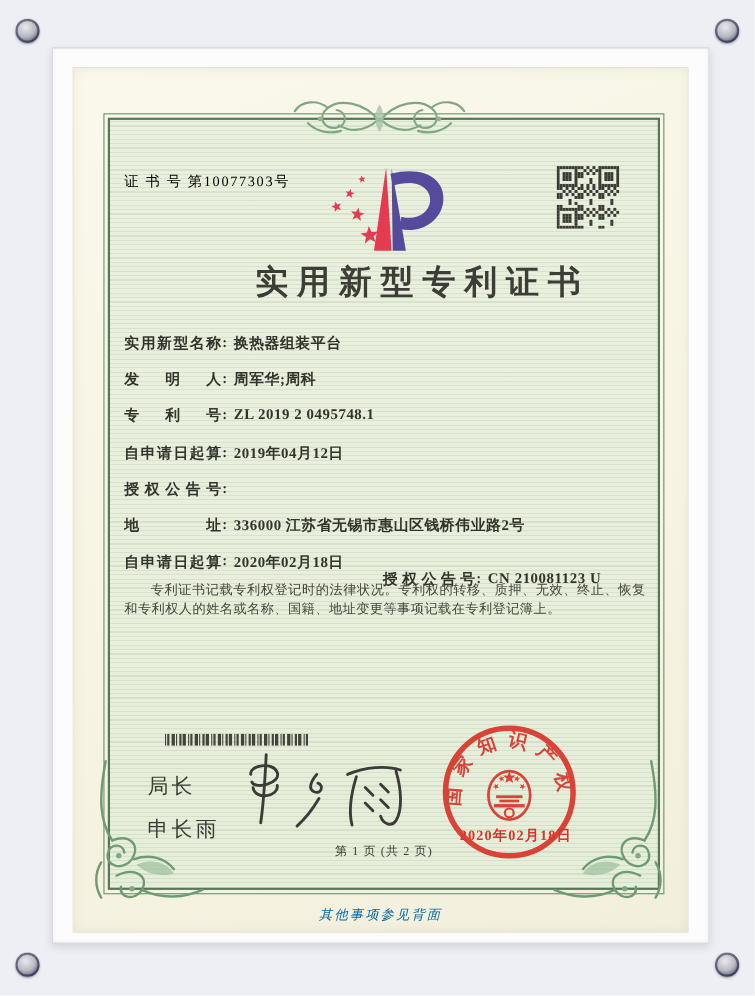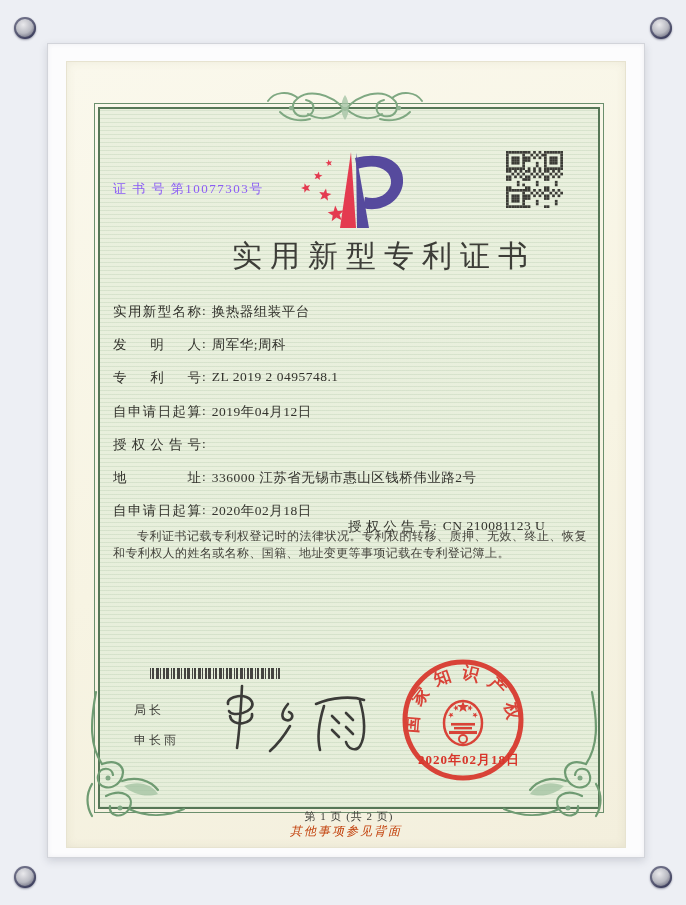--- a/index.html
+++ b/index.html
@@ -25,54 +25,54 @@
   
   .panel { position:absolute; left:98px; top:107px; width:502px; height:702px;
     border:2px solid #567757; outline:1px solid #6b8f6d; outline-offset:3px;
     background:
       repeating-linear-gradient(0deg, rgba(122,160,120,.16) 0 1px, rgba(122,160,120,0) 1px 4px),
       linear-gradient(180deg,#eaf0de,#e6eeda); }
 
   .orn { position:absolute; color:#7fa882; }
   .orn svg { display:block; }
 
-  .cert-no { position:absolute; left:113px; top:156px; font-size:13px; letter-spacing:1.5px; color:#8b5cf6;margin-top:24px; }
+  .cert-no { position:absolute; left:113px; top:156px; font-size:13px; letter-spacing:1.5px; color:#000000; }
 
   .logo { position:absolute; left:293px; top:148px; width:112px; height:90px; }
   .qr   { position:absolute; left:506px; top:151px; width:57px; height:57px; }
 
   .title { position:absolute; left:98px; top:236px; width:572px; text-align:center;
-    font-size:30px; font-weight:normal; letter-spacing:8px; color:#3d3d38; }
-
-  .fields { position:absolute; left:113px; top:303px; width:478px; font-size:13.5px; color:#33332d; }
+    font-size:30px; font-weight:bold; letter-spacing:8px; color:#3d3d38; }
+
+  .fields { position:absolute; left:113px; top:303px; width:478px; font-size:13.5px; color:#33332d;font-weight:bold; }
   .frow { position:relative; height:33.2px; display:flex; align-items:flex-start; }
   .flabel { display:inline-block; width:88px; text-align:justify; text-align-last:justify; }
   .fcolon { display:inline-block; margin:0 6px 0 1px; }
   .fvalue { display:inline-block; letter-spacing:.5px; white-space:nowrap; }
   .fpair-right { position:absolute; left:235px; top:16px; display:flex; }
   .fpair-right .flabel { width:84px; }
 
   .body-text { position:absolute; left:113px; top:528px; width:474px; font-size:12px;
     line-height:16.8px; letter-spacing:.4px; text-align:justify; color:#45443d; }
   .body-text p { text-indent:2em; }
 
   .barcode { position:absolute; left:150px; top:665px; width:134px; height:11px; }
 
-  .signer { position:absolute; left:134px; top:702px; font-size:12px; letter-spacing:3px; color:#3c3c37; }
+  .signer { position:absolute; left:134px; top:702px; font-size:19px; letter-spacing:3px; color:#3c3c37; }
   .signer div { margin-bottom:13px; }
   .signature { position:absolute; left:212px; top:678px; width:162px; height:92px; }
 
   .seal { position:absolute; left:400px; top:657px; width:126px; height:126px; opacity:.92; }
   .seal-date { position:absolute; left:402px; top:751px; width:134px; text-align:center;
     font-size:13px; letter-spacing:1px; color:#d8352b; font-weight:bold; }
 
-  .page-info { position:absolute; left:98px; top:809px; width:502px; text-align:center;
+  .page-info { position:absolute; left:98px; top:766px; width:502px; text-align:center;
     font-size:11px; letter-spacing:1px; color:#3e3e39; }
   .back-note { position:absolute; left:66px; top:823px; width:560px; text-align:center;
-    font-size:12px; letter-spacing:2px; color:#c2410c; font-style:italic; }
+    font-size:12px; letter-spacing:2px; color:#0369a1; font-style:italic; }
 </style>
 </head>
 <body>
 
 <div class="stage">
 
   <div class="screw" style="left:14px;top:17px;"></div>
   <div class="screw" style="left:650px;top:17px;"></div>
   <div class="screw" style="left:14px;top:866px;"></div>
   <div class="screw" style="left:650px;top:866px;"></div>

